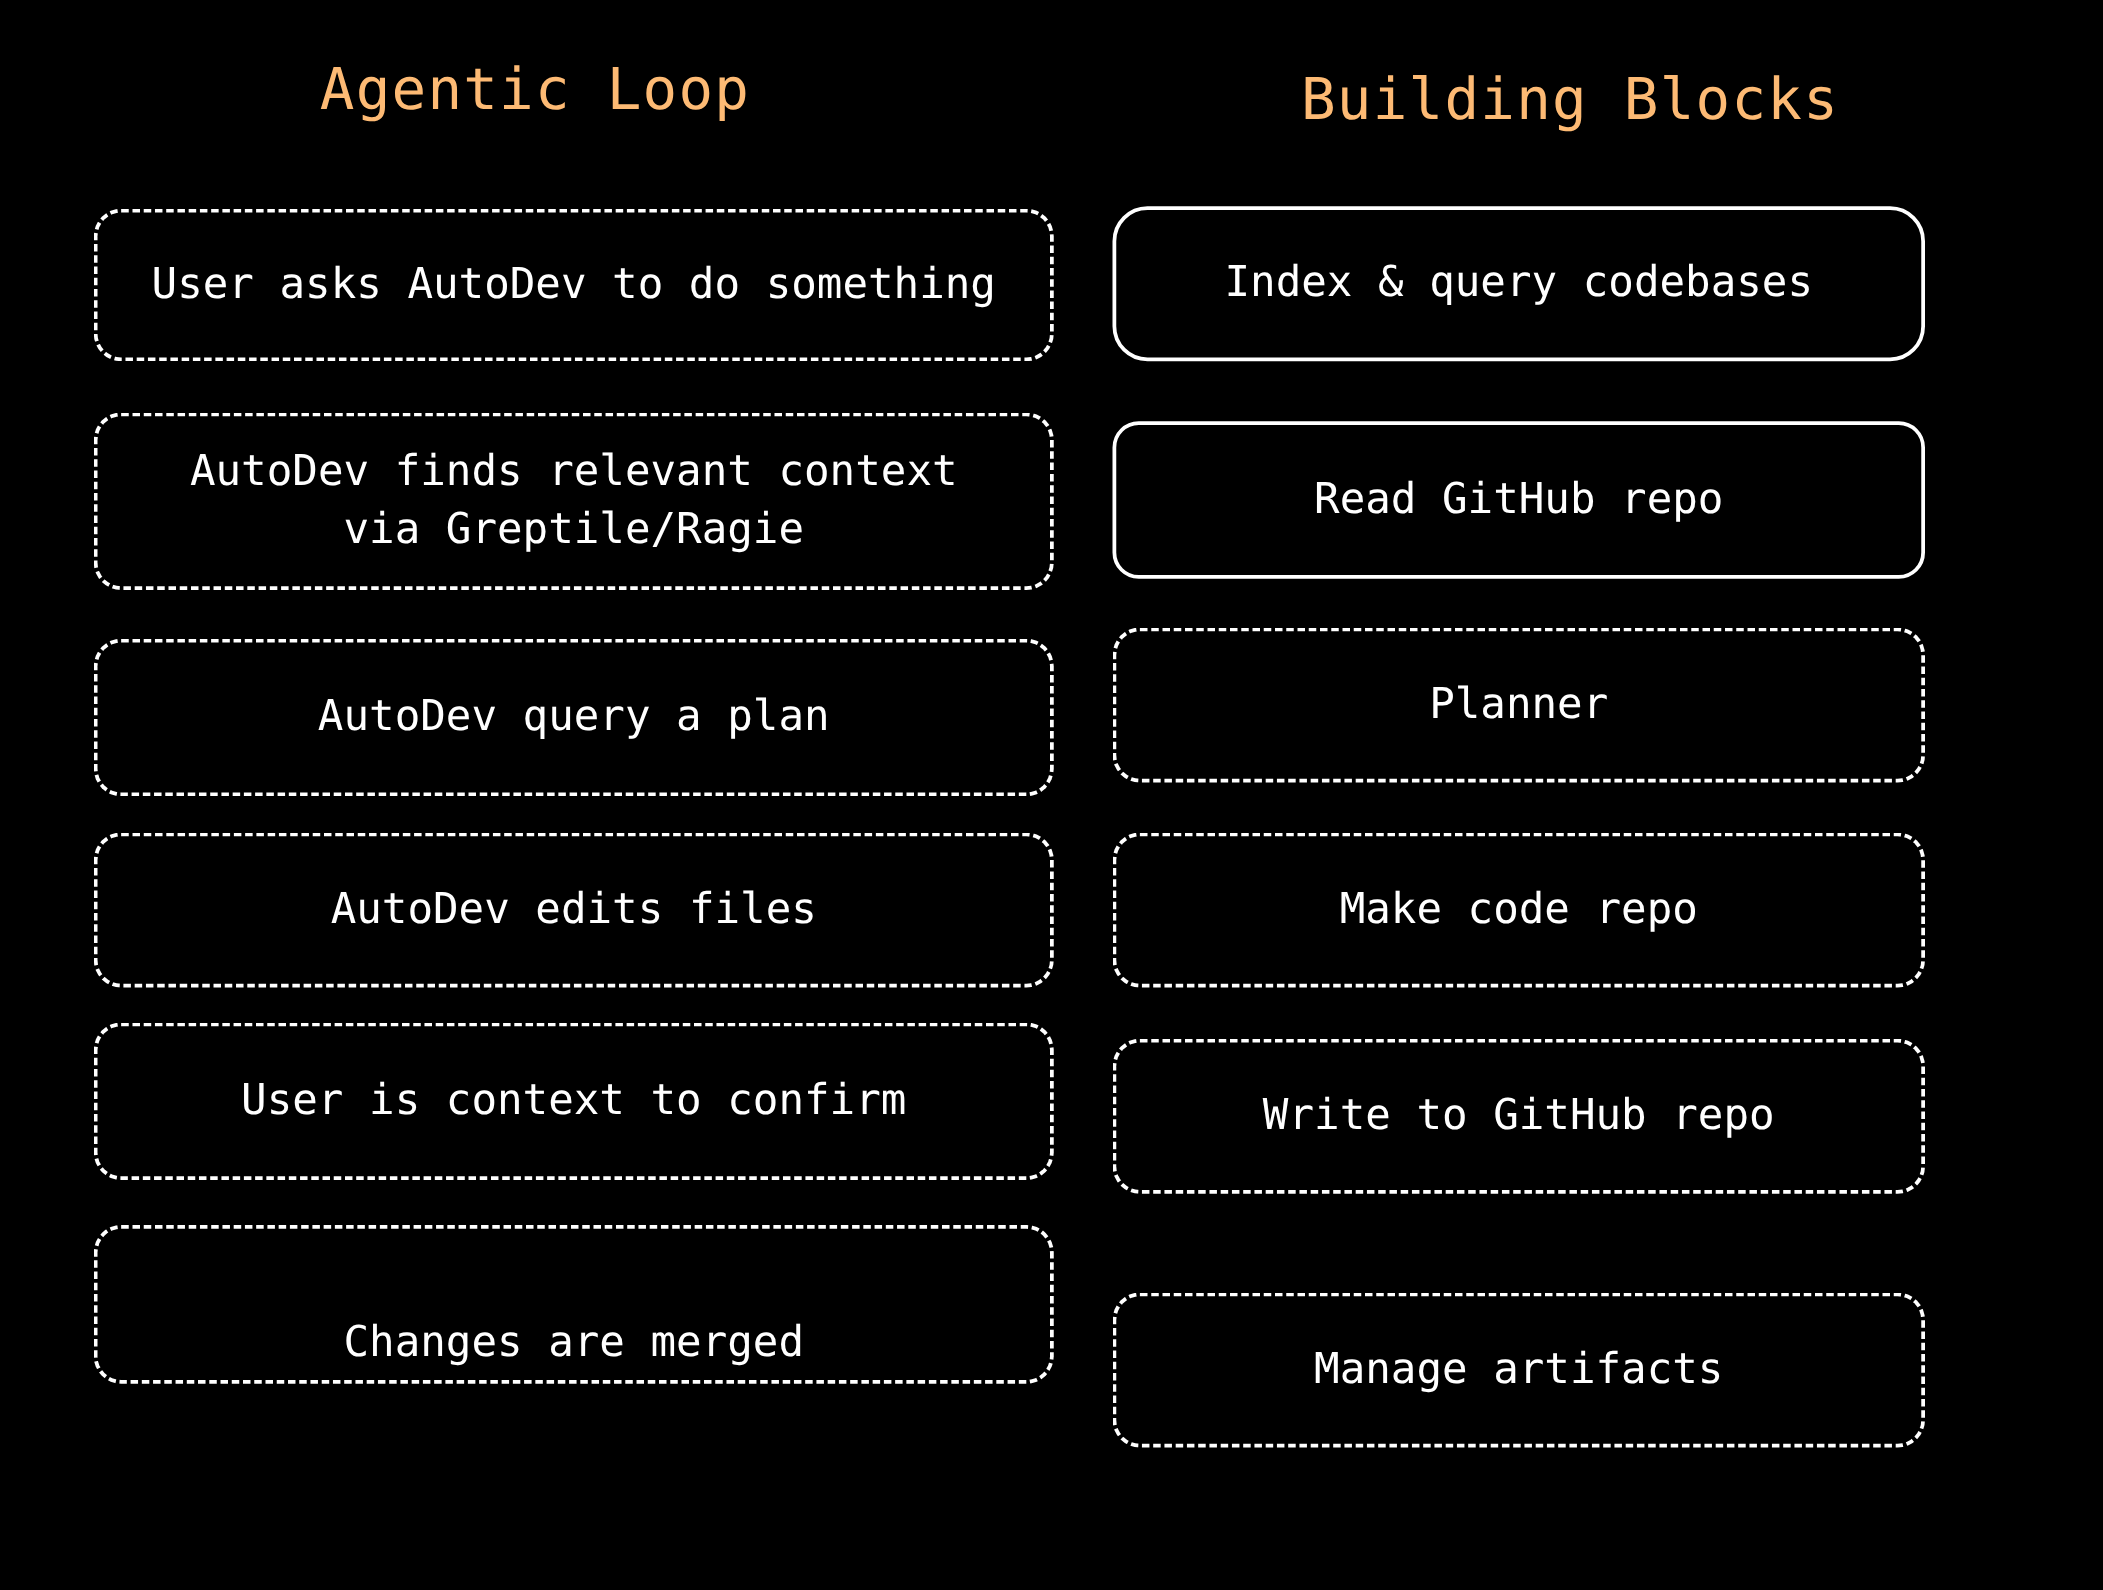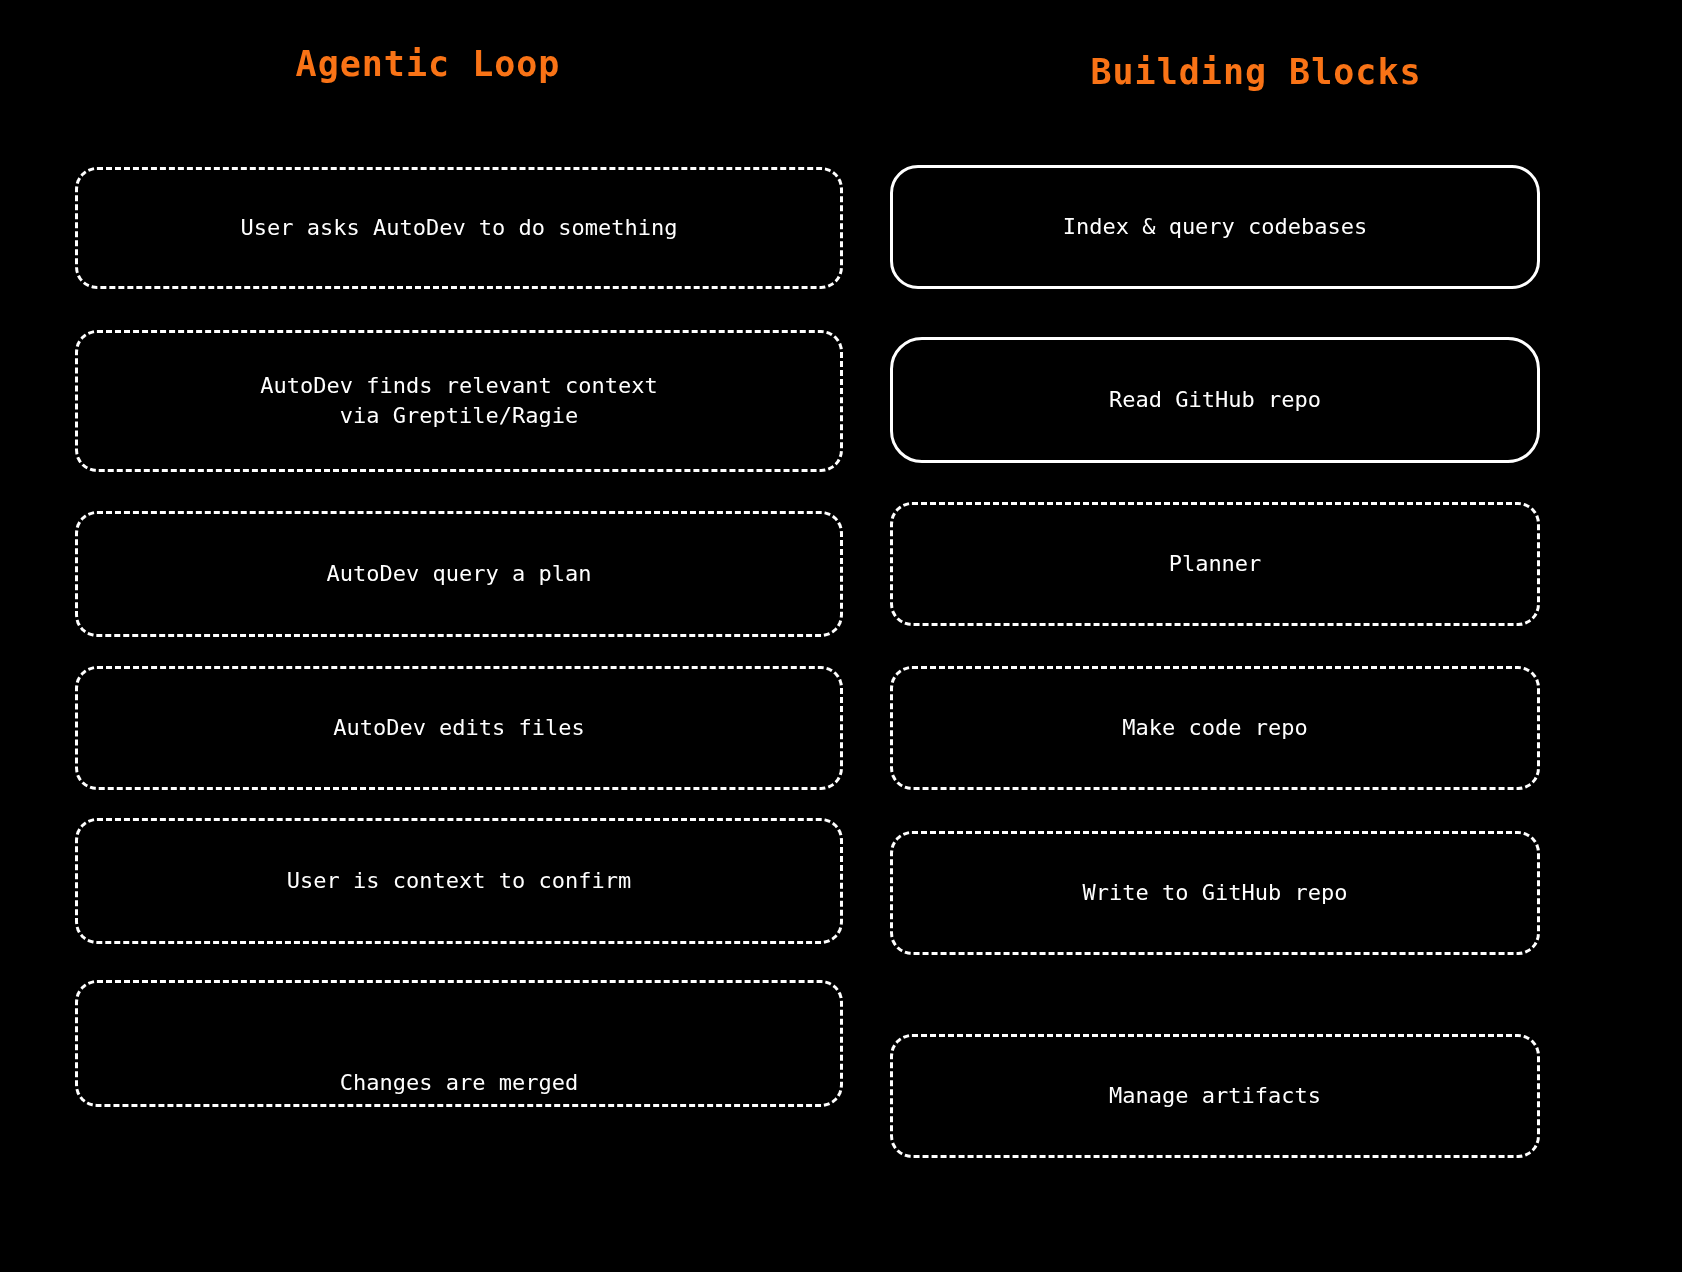--- a/index.html
+++ b/index.html
@@ -12,23 +12,23 @@
     position: relative;
     width: 1682px;
     height: 1272px;
     background: #000000;
     overflow: hidden;
     font-family: "DejaVu Sans Mono", "Liberation Mono", monospace;
   }
 
   .col-title {
     position: absolute;
-    color: #f97316;
-    font-size: 35px;
-    font-weight: 700;
+    color: #fdba74;
+    font-size: 46px;
+    font-weight: 400;
     letter-spacing: 1px;
     white-space: nowrap;
     text-align: center;
   }
   #title-left  { left: 0;    top: 44px; width: 856px; }
   #title-right { left: 828px; top: 52px; width: 856px; }
 
   .column { position: absolute; top: 0; }
   #col-left  { left: 0;   width: 856px; }
   #col-right { left: 828px; width: 856px; }
@@ -36,21 +36,21 @@
   .node {
     position: absolute;
     box-sizing: border-box;
     display: flex;
     align-items: center;
     justify-content: center;
     text-align: center;
     color: #ffffff;
     background: #000000;
     border-radius: 22px;
-    font-size: 22px;
+    font-size: 34px;
     line-height: 1.35;
     padding: 6px 16px;
   }
   .node .label { display: block; white-space: pre-line; }
 
   .dashed {
     border: 3px dashed #ffffff;
   }
   .solid {
     border: 3px solid #ffffff;
@@ -61,21 +61,21 @@
   #n-l0 { top: 167px; height: 122px; }
   #n-l1 { top: 330px; height: 142px; }
   #n-l2 { top: 511px; height: 126px; }
   #n-l3 { top: 666px; height: 124px; }
   #n-l4 { top: 818px; height: 126px; }
   #n-l5 { top: 980px; height: 127px; align-items: flex-end; }
 
   
   #col-right .node { left: 62px; width: 650px; text-align: right; }
   #n-r0 { top: 165px; height: 124px; border-radius: 28px; }
-  #n-r1 { top: 337px; height: 126px; border-radius: 32px; }
+  #n-r1 { top: 337px; height: 126px; border-radius: 21px; }
   #n-r2 { top: 502px; height: 124px; left: 70px; width: 640px; }
   #n-r3 { top: 666px; height: 124px; left: 70px; width: 640px; }
   #n-r4 { top: 831px; height: 124px; left: 70px; width: 640px; }
   #n-r5 { top: 1034px; height: 124px; left: 70px; width: 640px; }
 </style>
 </head>
 <body>
 
 <div id="canvas">
 

